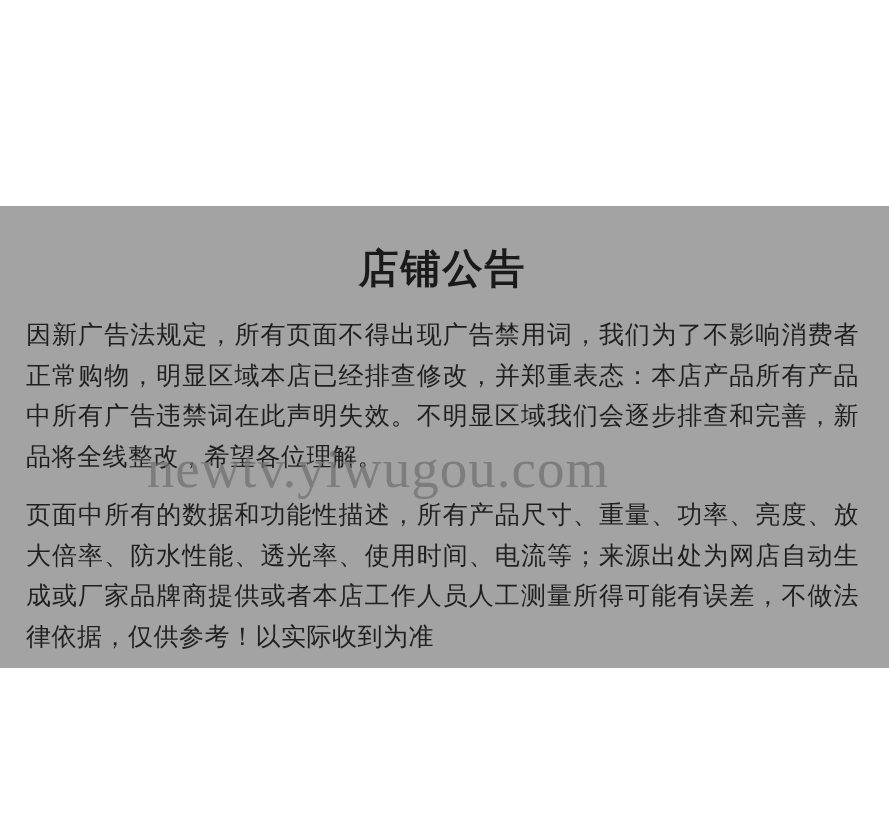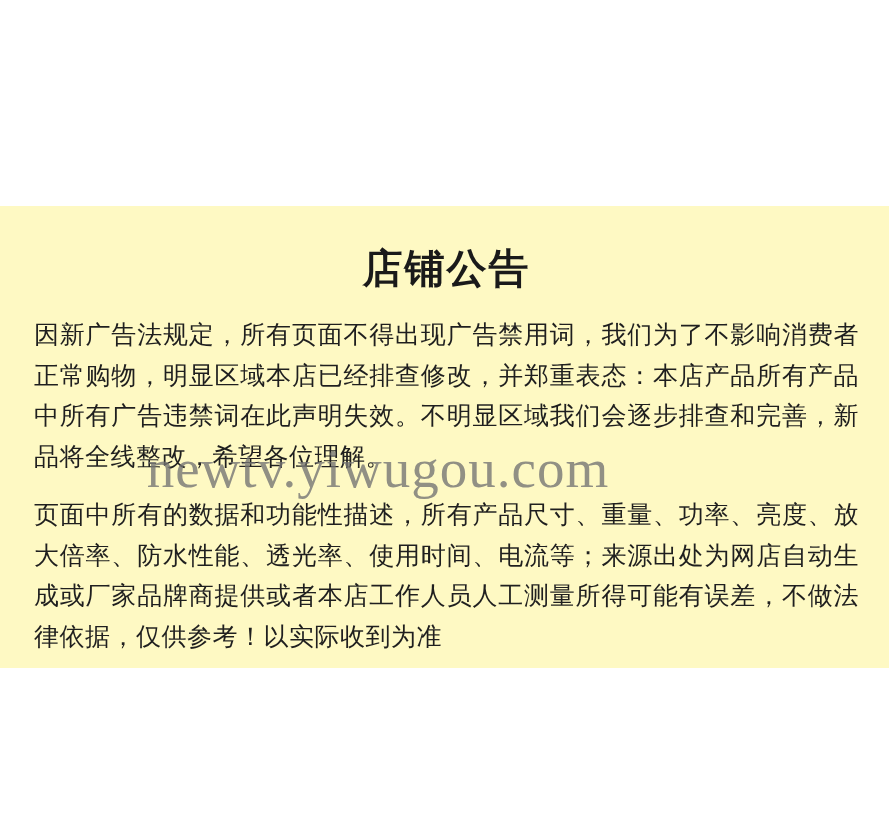--- a/index.html
+++ b/index.html
@@ -19,23 +19,23 @@
     height: 837px;
     background: #ffffff;
   }
   
   #announcement-panel {
     position: absolute;
     left: 0;
     top: 206px;
     width: 889px;
     height: 462px;
-    background: #fef9c3;
+    background: #a3a3a3;
     box-sizing: border-box;
-    padding: 28px 30px 0 34px;
+    padding: 28px 30px 0 26px;
   }
   #announcement-title {
     text-align: center;
     font-size: 40px;
     font-weight: bold;
     color: #1a1a1a;
     letter-spacing: 2px;
     margin: 10px 0 22px 0;
     line-height: 1.2;
   }

